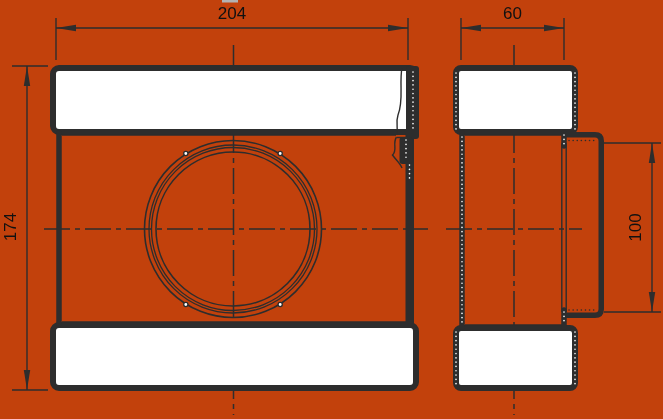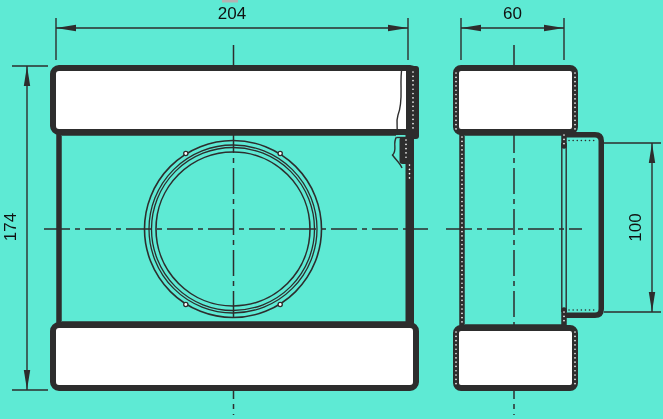--- a/index.html
+++ b/index.html
@@ -1,16 +1,16 @@
 <!DOCTYPE html>
 <html><head>
 <meta charset="utf-8">
 <style>
   html,body{margin:0;padding:0;background:#ffffff;}
-  #stage{position:relative;width:663px;height:419px;background:#5eead4;overflow:hidden;
+  #stage{position:relative;width:663px;height:419px;background:#c2410c;overflow:hidden;
          font-family:"Liberation Sans",sans-serif;}
   svg{display:block;}
   .thick{stroke:#2d2d2d;stroke-width:5.5;fill:none;stroke-linecap:round;}
   .collar{stroke:#2d2d2d;stroke-width:6;fill:#ffffff;}
   .thin{stroke:#2d2d2d;stroke-width:1.4;fill:none;}
   .ring{stroke:#2d2d2d;fill:none;}
   .center{stroke:#2d2d2d;stroke-width:1.5;fill:none;stroke-dasharray:26 5 5 5;}
   .dimline{stroke:#2d2d2d;stroke-width:1.4;fill:none;}
   .arrow{fill:#2d2d2d;stroke:none;}
   .darkfill{fill:#2d2d2d;stroke:none;}

